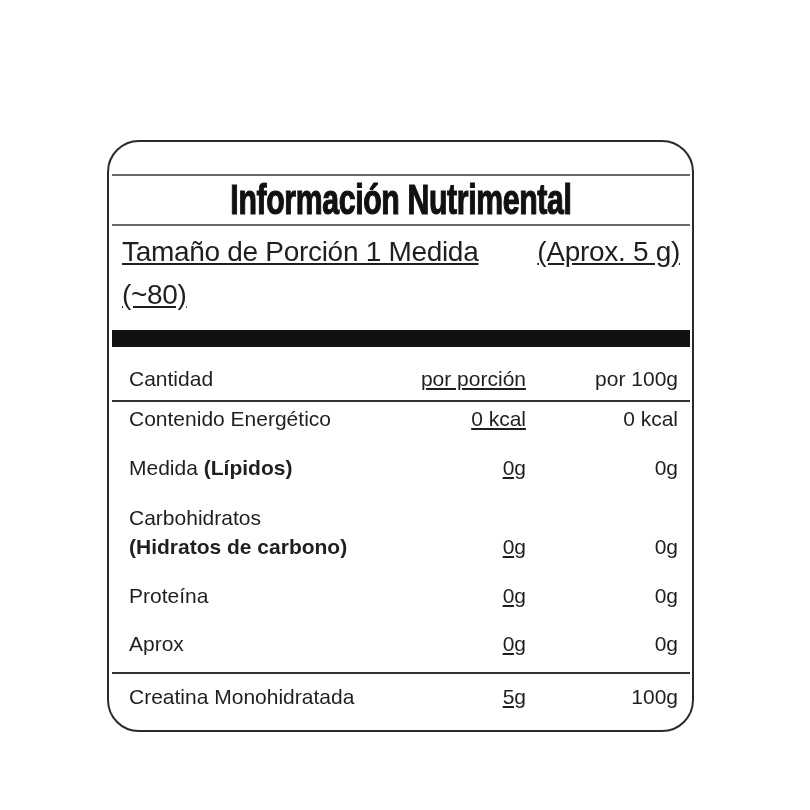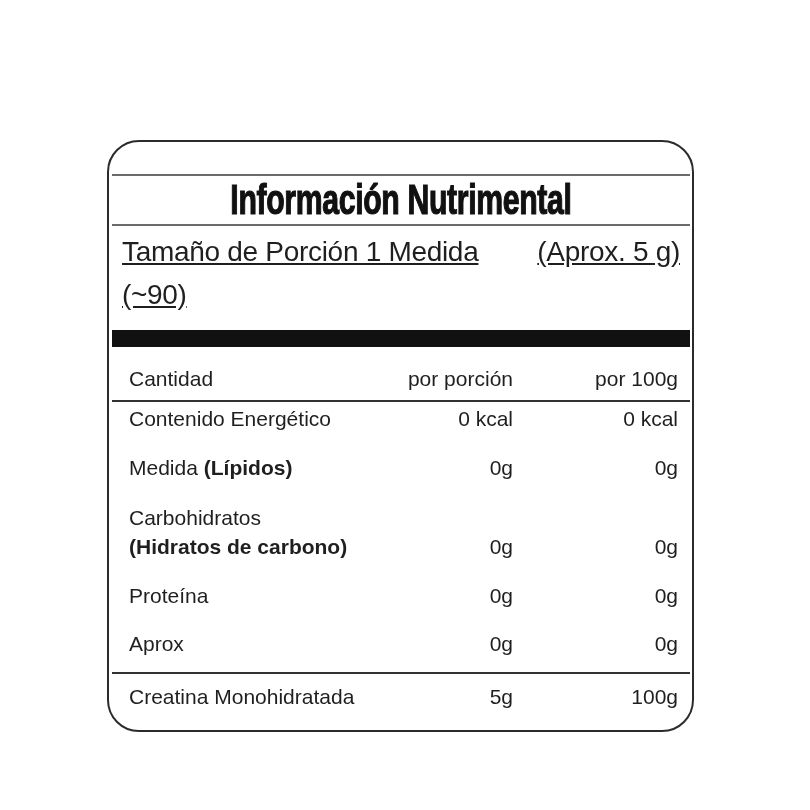--- a/index.html
+++ b/index.html
@@ -17,21 +17,21 @@
   .title {
     font-family: "Liberation Sans", sans-serif; font-weight: 700; font-size: 42px; letter-spacing: -0.5px;
     color: #111; transform: scaleX(0.72); transform-origin: center; white-space: nowrap;
     -webkit-text-stroke: 1.2px #111;
   }
 
   .serving-row { position: absolute; left: 122px; width: 558px; display: flex; justify-content: space-between; font-size: 28px; color: #1f1f1f; letter-spacing: -0.3px; text-decoration: underline; }
 
   .tbl-row { position: absolute; left: 129px; width: 549px; font-size: 21px; color: #1f1f1f; }
   .tbl-row .c1 { position: absolute; left: 0; white-space: nowrap; }
-  .tbl-row .c2 { position: absolute; right: 165px; white-space: nowrap; text-align: right; }
+  .tbl-row .c2 { position: absolute; right: 152px; white-space: nowrap; text-align: right; text-decoration: underline; }
   .tbl-row .c3 { position: absolute; right: 0; white-space: nowrap; text-align: right; margin-left: 40px; }
   .b { font-weight: 400; }
   .n { font-weight: 700; }
 </style>
 </head>
 <body>
 
 <div class="label-box"></div>
 
 <div class="hline" style="top:174px"></div>
@@ -40,21 +40,21 @@
   <span class="title">Información Nutrimental</span>
 </div>
 
 <div class="hline" style="top:224px"></div>
 
 <div class="serving-row" style="top:236px">
   <span>Tamaño de Porción 1 Medida</span>
   <span>(Aprox. 5 g)</span>
 </div>
 <div class="serving-row" style="top:279px">
-  <span>(~90)</span>
+  <span>(~80)</span>
 </div>
 
 <div class="thick-bar"></div>
 
 <div class="tbl-row b" style="top:367px">
   <span class="c1">Cantidad</span>
   <span class="c2">por porción</span>
   <span class="c3">por 100g</span>
 </div>
 

